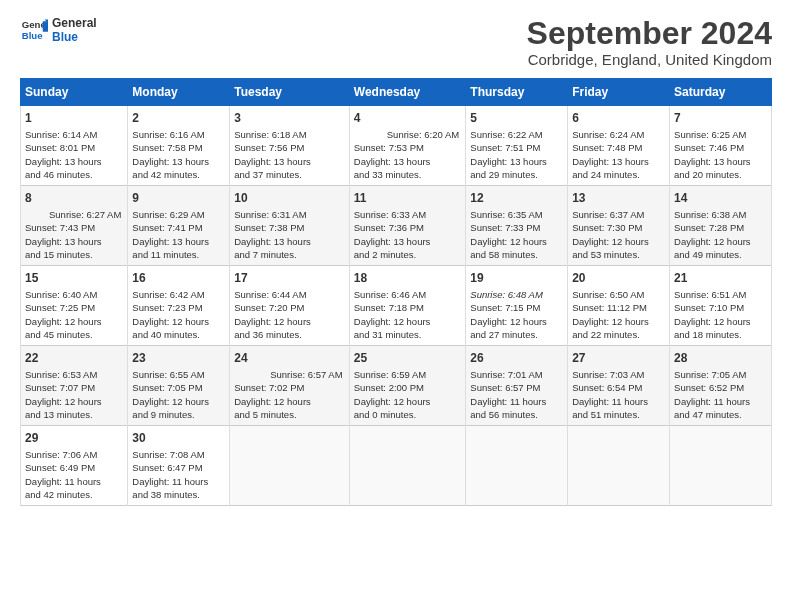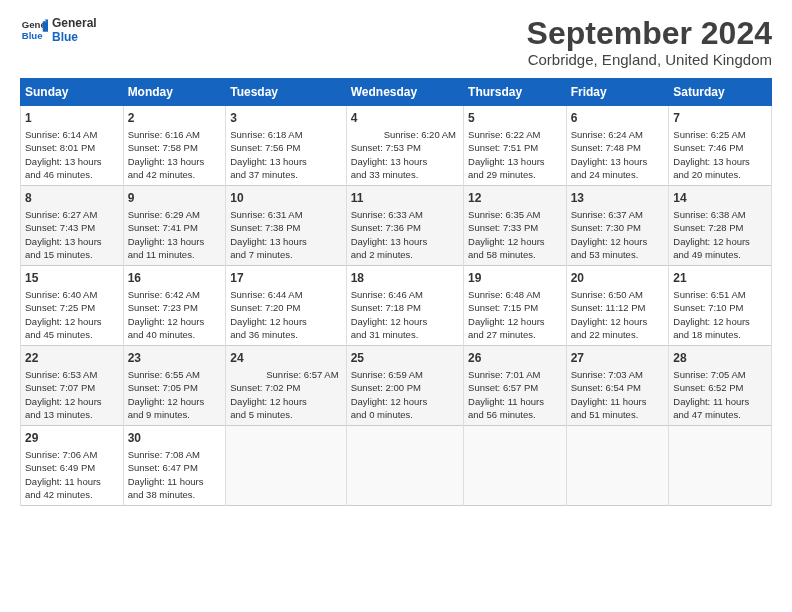--- a/index.html
+++ b/index.html
@@ -163,21 +163,21 @@
             <span class="day-num">7</span>
             <span style="display:block;">Sunrise: 6:25 AM</span>
             <span style="display:block;">Sunset: 7:46 PM</span>
             <span style="display:block;">Daylight: 13 hours</span>
             <span style="display:block;">and 20 minutes.</span>
           </td>
         </tr>
         <tr>
           <td>
             <span class="day-num">8</span>
-            <span style="display:block;">Sunrise: 6:27 AM</span>
+            <span style="display:block;margin-left:24px;">Sunrise: 6:27 AM</span>
             <span style="display:block;">Sunset: 7:43 PM</span>
             <span style="display:block;">Daylight: 13 hours</span>
             <span style="display:block;">and 15 minutes.</span>
           </td>
           <td>
             <span class="day-num">9</span>
             <span style="display:block;">Sunrise: 6:29 AM</span>
             <span style="display:block;">Sunset: 7:41 PM</span>
             <span style="display:block;">Daylight: 13 hours</span>
             <span style="display:block;">and 11 minutes.</span>
@@ -242,21 +242,21 @@
           </td>
           <td>
             <span class="day-num">18</span>
             <span style="display:block;">Sunrise: 6:46 AM</span>
             <span style="display:block;">Sunset: 7:18 PM</span>
             <span style="display:block;">Daylight: 12 hours</span>
             <span style="display:block;">and 31 minutes.</span>
           </td>
           <td>
             <span class="day-num">19</span>
-            <span style="display:block;">Sunrise: 6:48 AM</span>
+            <span style="display:block;font-style:italic;">Sunrise: 6:48 AM</span>
             <span style="display:block;">Sunset: 7:15 PM</span>
             <span style="display:block;">Daylight: 12 hours</span>
             <span style="display:block;">and 27 minutes.</span>
           </td>
           <td>
             <span class="day-num">20</span>
             <span style="display:block;">Sunrise: 6:50 AM</span>
             <span style="display:block;">Sunset: 11:12 PM</span>
             <span style="display:block;">Daylight: 12 hours</span>
             <span style="display:block;">and 22 minutes.</span>

